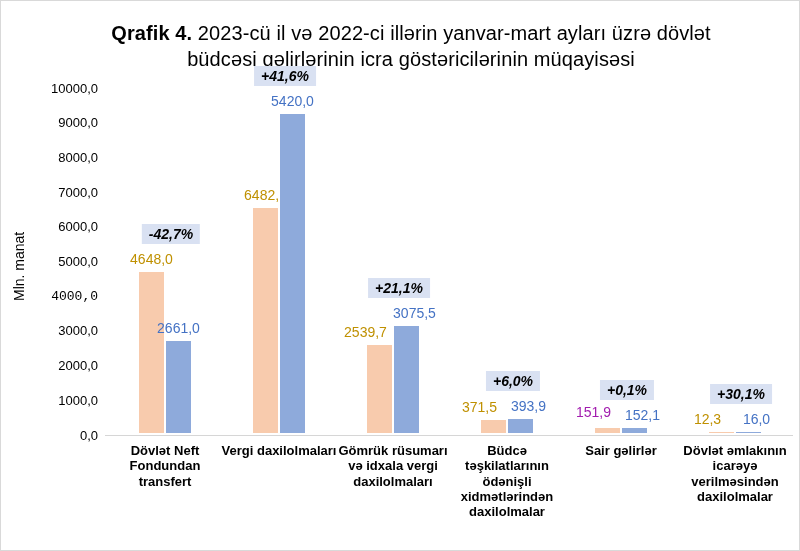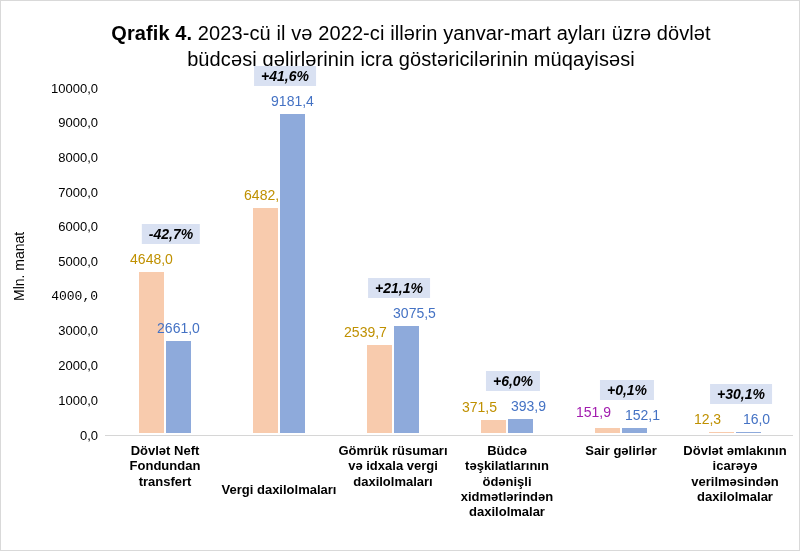--- a/index.html
+++ b/index.html
@@ -47,23 +47,23 @@
       <div class="axisline" style="left: 104px; top: 434px; width: 688px; background: rgb(214, 214, 214);"></div>
       <div class="bar" style="left: 138px; width: 25px; bottom: 117px; height: 161px; background: rgb(248, 203, 173);"></div>
       <div class="val" style="left: 150.5px; bottom: 283px; color: rgb(191, 144, 0);">4648,0</div>
       <div class="bar" style="left: 165px; width: 25px; bottom: 117px; height: 92px; background: rgb(142, 170, 219);"></div>
       <div class="val" style="left: 177.5px; bottom: 214px; color: rgb(68, 114, 196);">2661,0</div>
       <div class="badge" style="left: 170px; bottom: 306px;">-42,7%</div>
       <div class="cat" style="left: 105px; width: 118px;">Dövlət Neft Fondundan transfert</div>
       <div class="bar" style="left: 252px; width: 25px; bottom: 117px; height: 225px; background: rgb(248, 203, 173);"></div>
       <div class="val" style="left: 264.5px; bottom: 347px; color: rgb(191, 144, 0);">6482,1</div>
       <div class="bar" style="left: 279px; width: 25px; bottom: 117px; height: 319px; background: rgb(142, 170, 219);"></div>
-      <div class="val" style="left: 291.5px; bottom: 441px; color: rgb(68, 114, 196);">9181,4</div>
+      <div class="val" style="left: 291.5px; bottom: 441px; color: rgb(68, 114, 196);">5420,0</div>
       <div class="badge" style="left: 284px; bottom: 464px;">+41,6%</div>
-      <div class="cat" style="left: 219px; width: 118px; margin-top: 39px;">Vergi daxilolmaları</div>
+      <div class="cat" style="left: 219px; width: 118px;">Vergi daxilolmaları</div>
       <div class="bar" style="left: 366px; width: 25px; bottom: 117px; height: 88px; background: rgb(248, 203, 173);"></div>
       <div class="val" style="left: 364.5px; bottom: 210px; color: rgb(191, 144, 0);">2539,7</div>
       <div class="bar" style="left: 393px; width: 25px; bottom: 117px; height: 107px; background: rgb(142, 170, 219);"></div>
       <div class="val" style="left: 413.5px; bottom: 229px; color: rgb(68, 114, 196);">3075,5</div>
       <div class="badge" style="left: 398px; bottom: 252px;">+21,1%</div>
       <div class="cat" style="left: 333px; width: 118px;">Gömrük rüsumarı və idxala vergi daxilolmaları</div>
       <div class="bar" style="left: 480px; width: 25px; bottom: 117px; height: 13px; background: rgb(248, 203, 173);"></div>
       <div class="val" style="left: 478.5px; bottom: 135px; color: rgb(191, 144, 0);">371,5</div>
       <div class="bar" style="left: 507px; width: 25px; bottom: 117px; height: 14px; background: rgb(142, 170, 219);"></div>
       <div class="val" style="left: 527.5px; bottom: 136px; color: rgb(68, 114, 196);">393,9</div>

